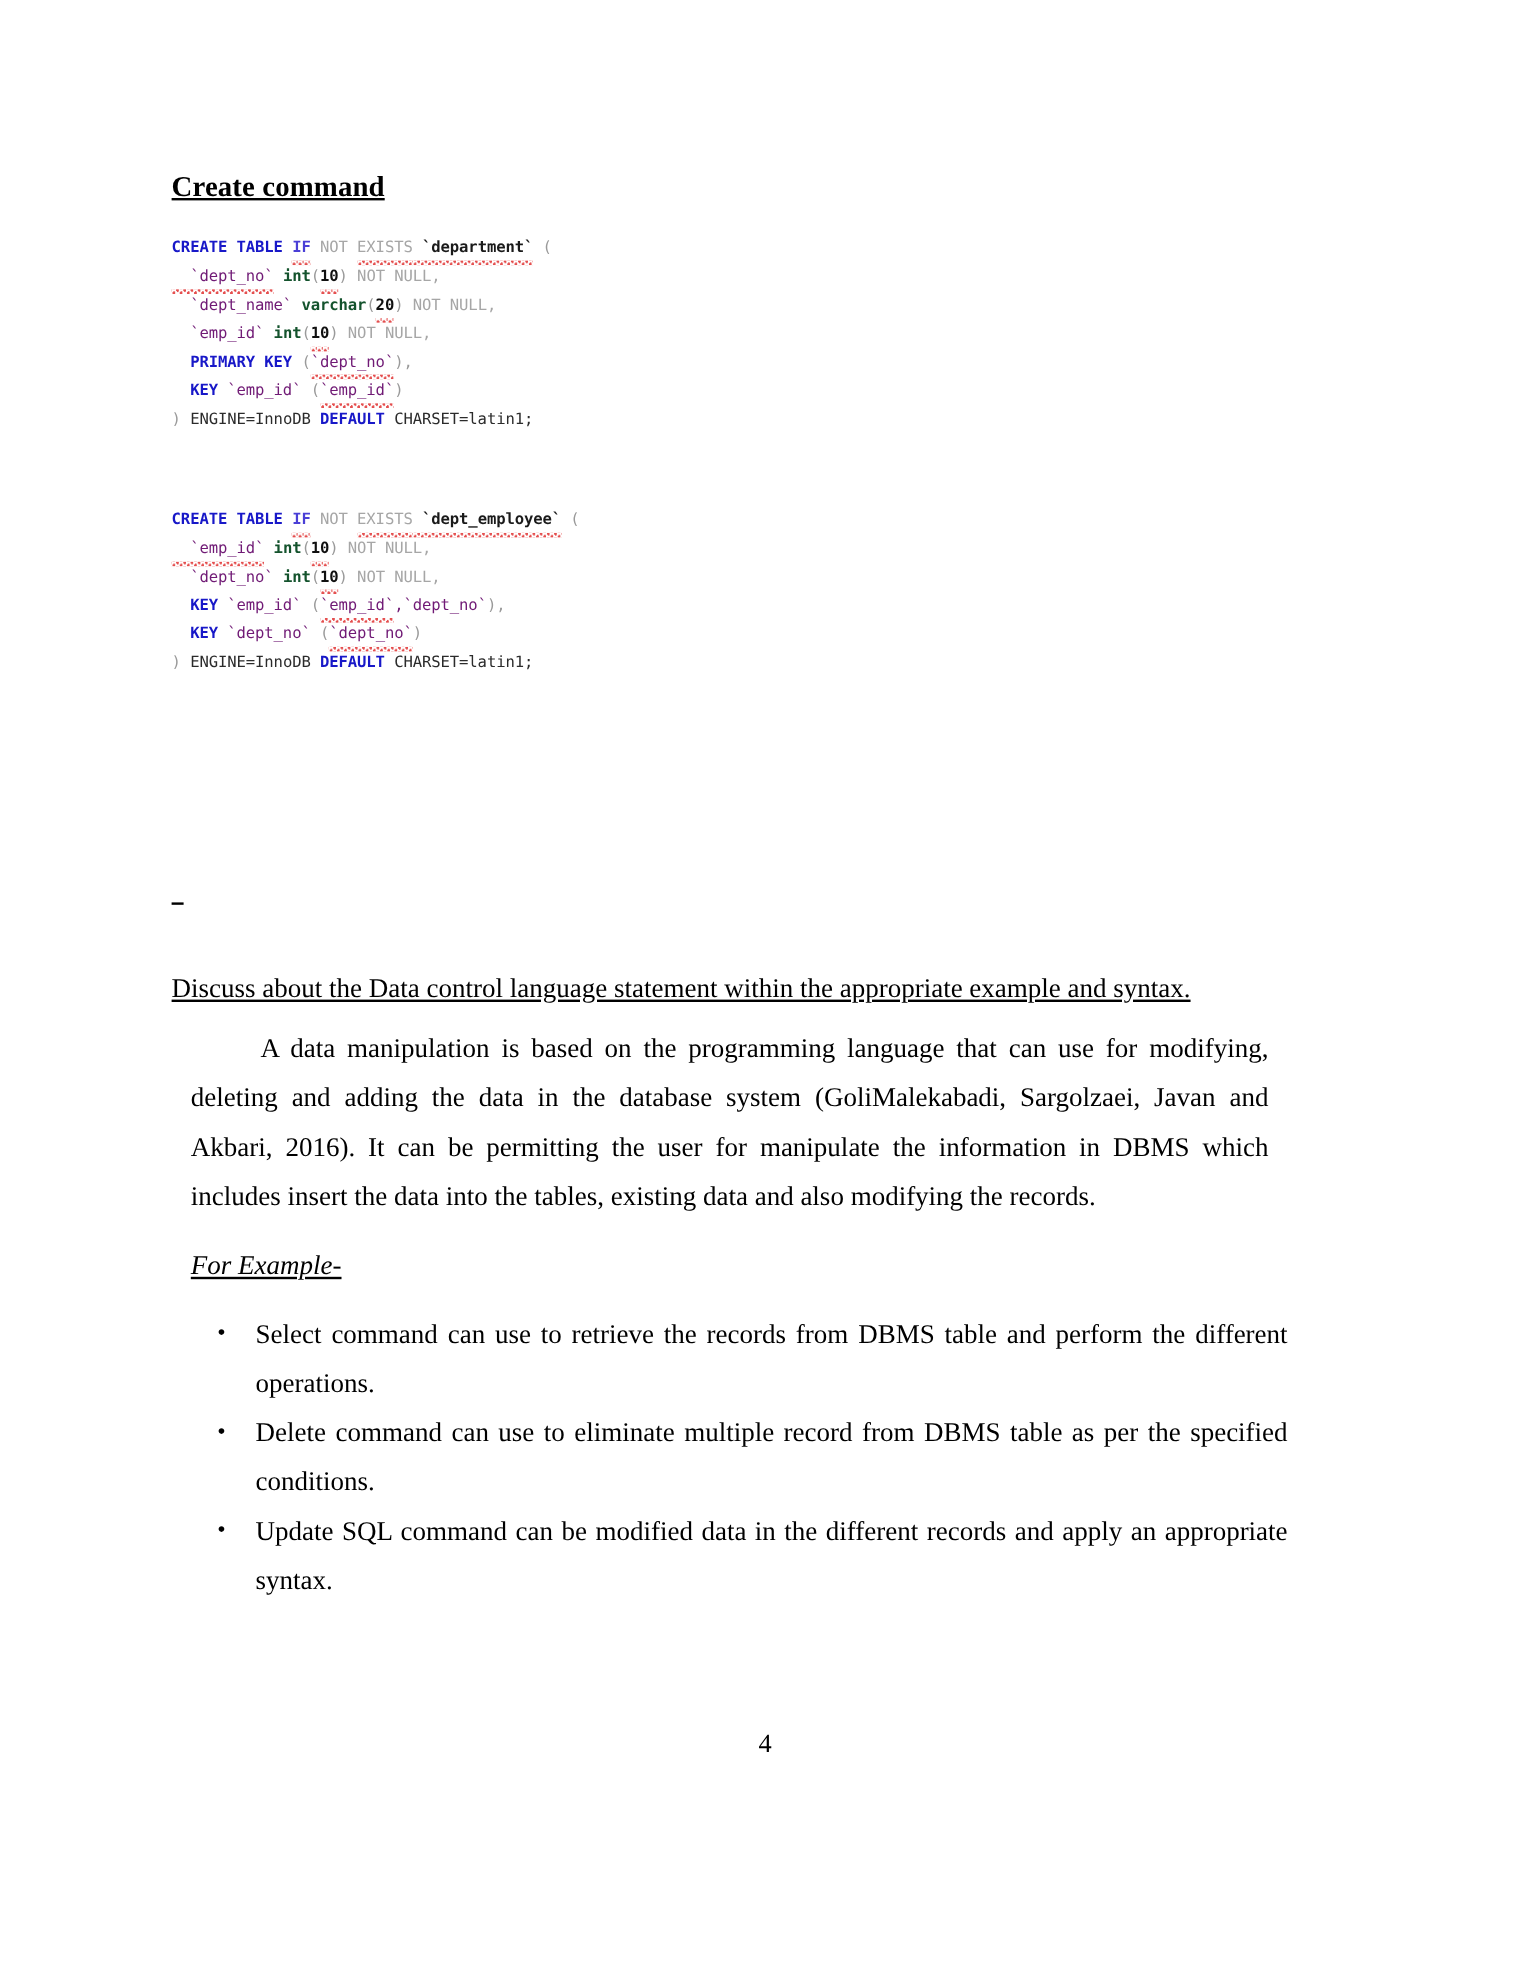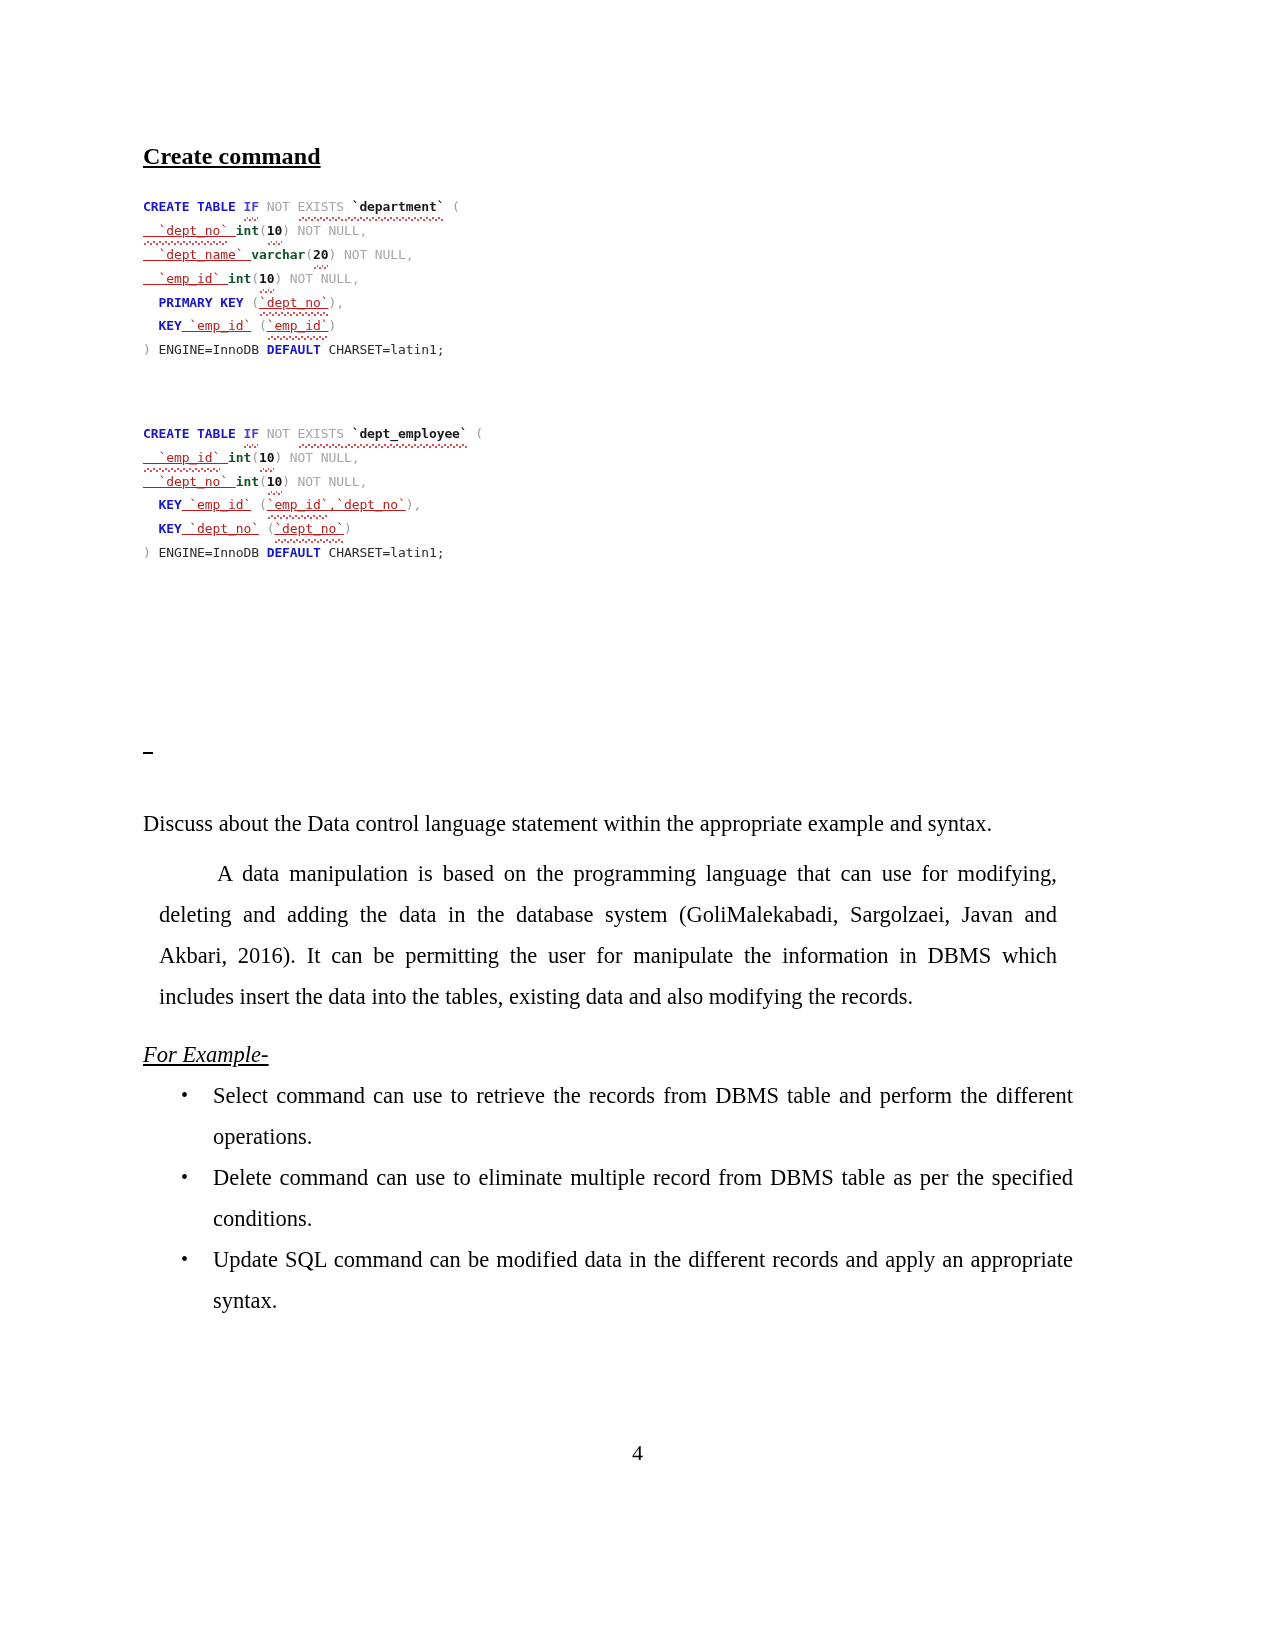--- a/index.html
+++ b/index.html
@@ -46,21 +46,21 @@
   }
   .sql-block-1 { margin-top: 26px; }
   .sql-block-2 { margin-top: 60px; }
 
   .kw       { color: #1818c8; font-weight: bold; }      
   .kw2      { color: #4a3fd6; font-weight: bold; }      
   .gray     { color: #a6a6a6; }                          
   .ident    { color: #1a1a1a; font-weight: bold; }       
   .type     { color: #14532d; font-weight: bold; }       
   .num      { color: #101010; font-weight: bold; text-align: center; }       
-  .plain    { color: #b91c1c; text-decoration: underline; }
+  .plain    { color: #701a75; }
   .paren    { color: #9a9a9a; }
   .tail     { color: #2b2b2b; }
 
   
   .sq {
     position: relative;
     display: inline-block;
   }
   .sq::after {
     content: "";
@@ -87,38 +87,39 @@
     top: 752px;
     width: 10px;
     height: 2px;
     background: #000;
   }
 
   
   .q-heading {
     font-size: 22.5px;
     line-height: 1.2;
+    text-decoration: underline;
     margin: 0;
     padding-top: 10px;
   }
   p.body {
     font-size: 22.5px;
     line-height: 41px;
     text-align: justify;
     margin: 16px;
     padding: 0;
     text-indent: 58px;
     -webkit-hyphens: none;
     hyphens: none;
   }
   .for-example {
     font-size: 22.5px;
     font-style: italic;
     text-decoration: underline;
-    margin: 0;
+    margin: 16px;
     padding-top: 1px;
     line-height: 41px;
   }
   ul.examples {
     margin: 0;
     padding: 0 0 0 0;
     list-style: none;
   }
   ul.examples li {
     position: relative;

